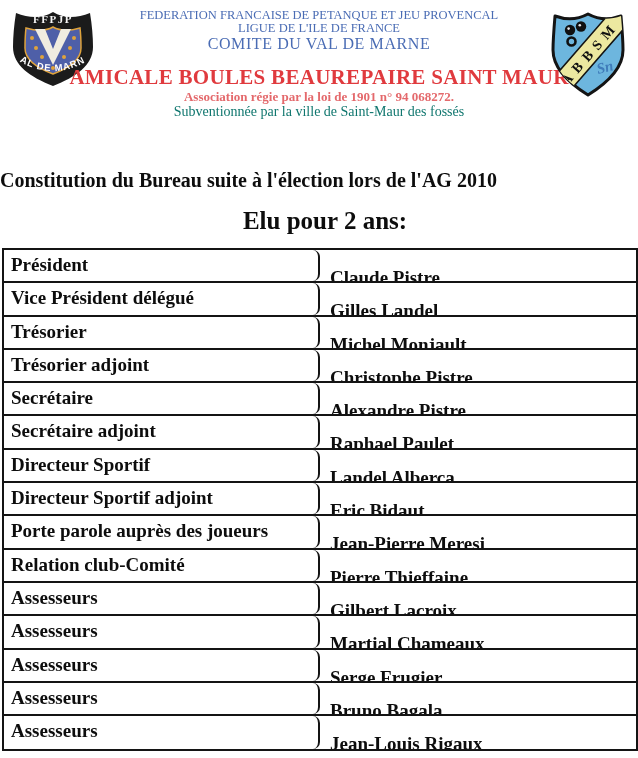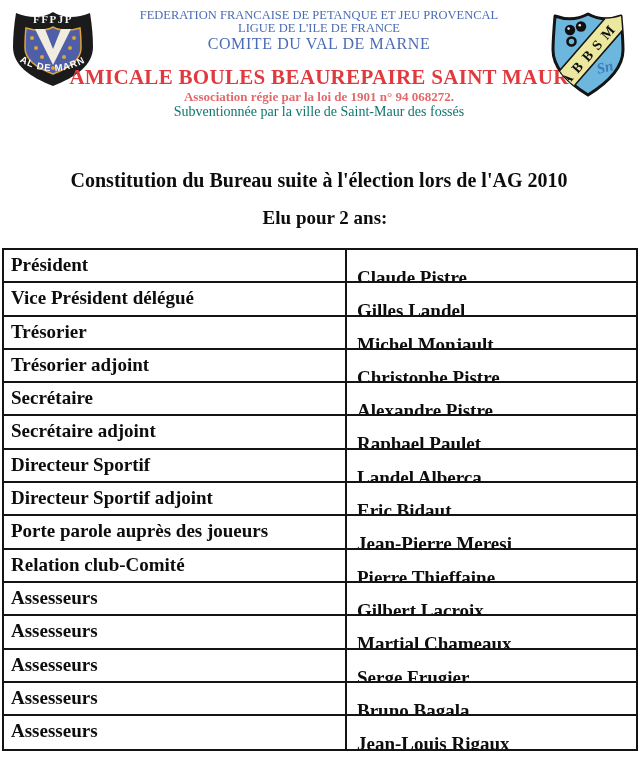--- a/index.html
+++ b/index.html
@@ -14,30 +14,30 @@
   .header{position:absolute;top:0;left:0;width:638px;height:150px;}
   .header-text{position:absolute;top:9px;left:0;right:0;text-align:center;}
   .fed-line{color:var(--blue);font-size:12.5px;line-height:13px;}
   .fed-line-big{color:var(--blue);font-size:16px;line-height:18px;letter-spacing:0.6px;}
   .club-name{color:var(--red);font-weight:bold;font-size:21px;line-height:23px;margin-top:13px;letter-spacing:0.3px;}
   .club-address{color:var(--red);font-weight:bold;font-size:17px;line-height:21px;}
   .assoc-note{color:var(--lightred);font-size:13px;line-height:14px;margin-top:1px;font-weight:bold;}
   .city-note{color:#0f766e;font-size:14px;line-height:15px;}
   .logo-left{position:absolute;left:9px;top:5px;width:88px;height:88px;}
   .logo-right{position:absolute;left:547px;top:8px;width:82px;height:92px;}
-  .doc-title{position:absolute;top:169px;left:0;right:0;text-align:center;
+  .doc-title{position:absolute;top:169px;left:0;right:0;
     font-size:20px;font-weight:bold;margin:0;color:#0d0d0d;}
   .doc-subtitle{position:absolute;top:207px;left:12px;right:0;text-align:center;
-    font-size:19px;font-weight:bold;margin:0;color:#0d0d0d;}
+    font-size:25px;font-weight:bold;margin:0;color:#0d0d0d;}
   .btable{position:absolute;top:248px;left:2px;width:632px;border:2px solid var(--ink);box-sizing:content-box;background:#fff;}
   .trow{display:flex;height:33.3px;box-sizing:border-box;border-bottom:2px solid var(--ink);}
   .trow:last-child{border-bottom:none;}
   .cell{font-weight:bold;font-size:19px;line-height:24px;color:#0d0d0d;box-sizing:border-box;
     white-space:nowrap;overflow:hidden;}
-  .cell.role{width:343px;border-right:2px solid var(--ink);padding:3px 0 0 7px;}
+  .cell.role{width:316px;border-right:2px solid var(--ink);padding:3px 0 0 7px;border-radius:7px;}
   .cell.name{flex:1;padding:16px 0 0 10px;}
   svg text{font-family:"Liberation Sans", sans-serif;}
   svg text.serif{font-family:"Liberation Serif", serif;}
 </style>
 </head>
 <body>
 
 <div class="header">
 
   <div class="logo-left">

